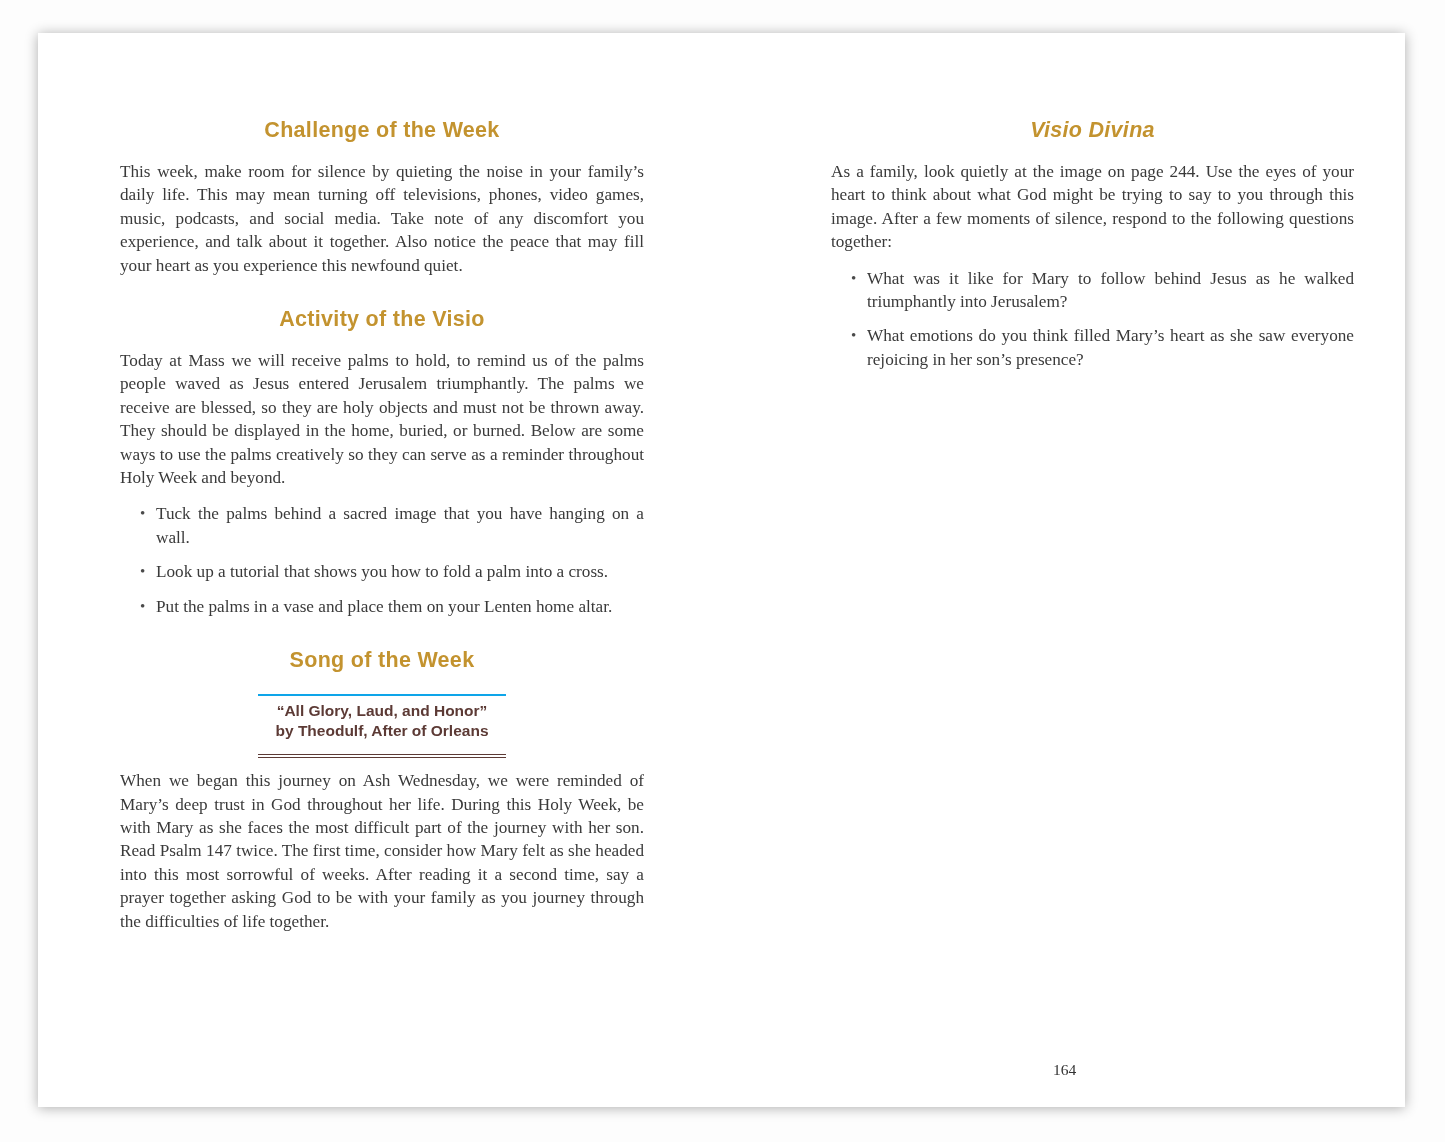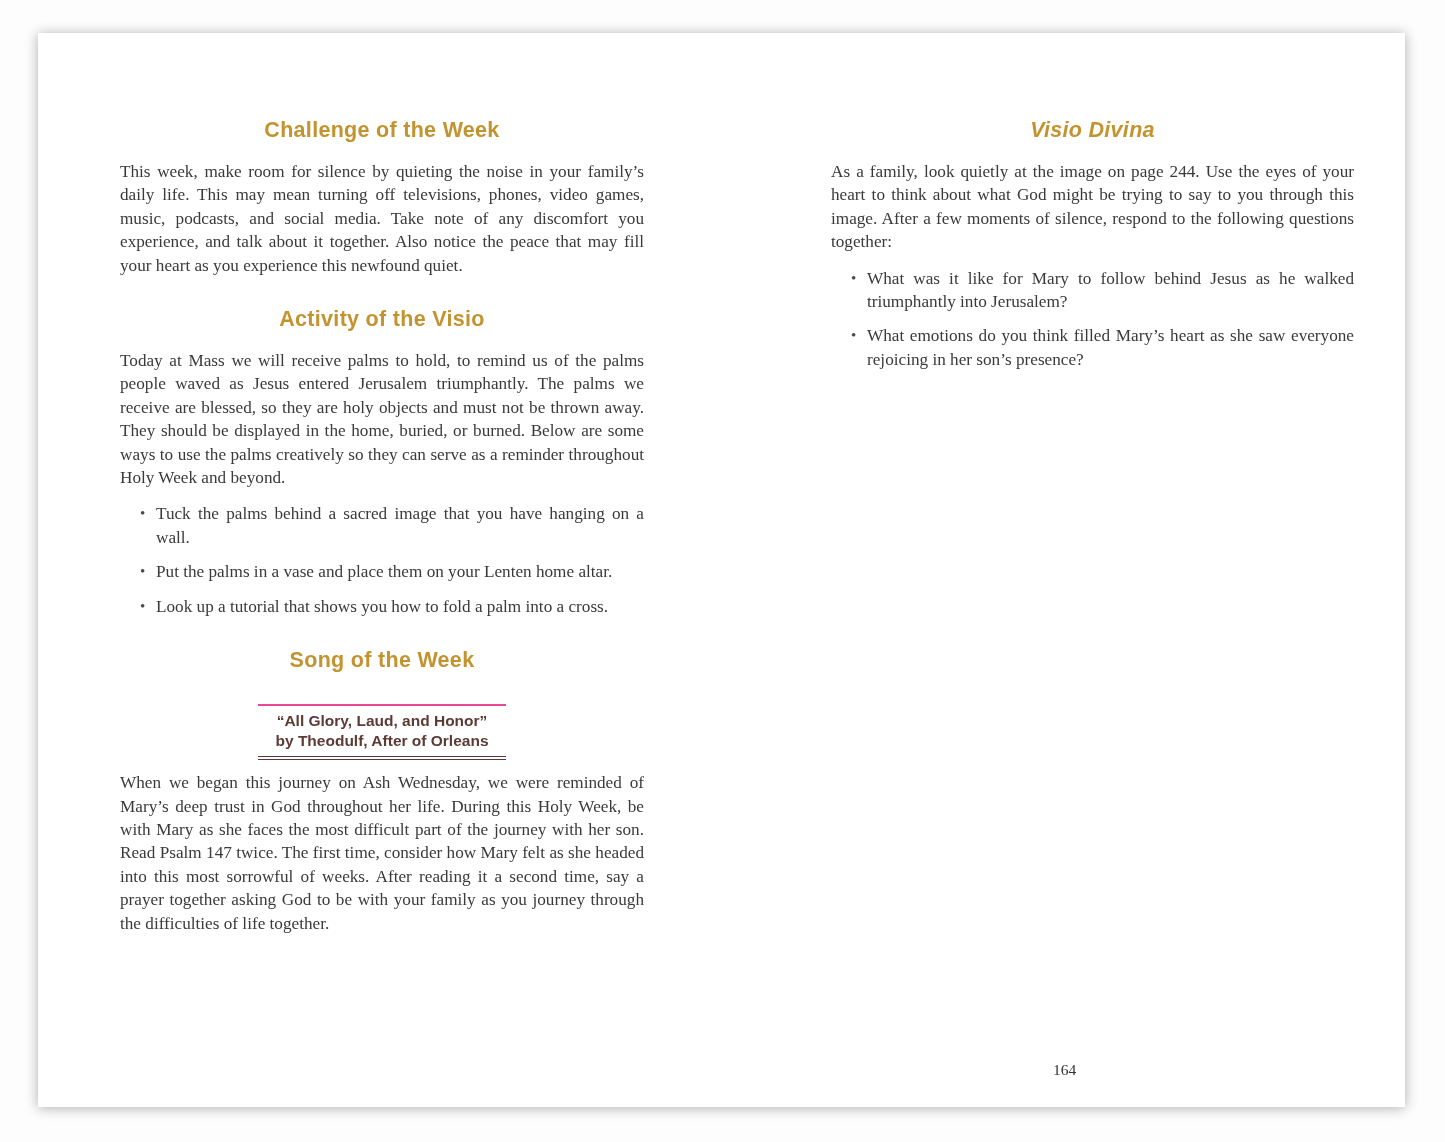--- a/index.html
+++ b/index.html
@@ -65,24 +65,24 @@
     content: "\2022";
     position: absolute;
     left: 20px;
     top: 0;
     font-size: 15px;
     color: #4a4a4a;
   }
 
   .song-box {
     width: 244px;
-    margin: 31px auto 11px auto;
-    border-top: 2px solid #ec4899;
+    margin: 21px auto 11px auto;
+    border-top: 2px solid #0ea5e9;
     border-bottom: 4px double #5c3a35;
-    padding: 5px 2px 6px 2px;
+    padding: 5px 2px 14px 2px;
     text-align: center;
     font-family: "Liberation Sans", sans-serif;
     font-weight: bold;
     font-size: 15.5px;
     line-height: 19.5px;
     color: #5c3a35;
   }
 
   .pagenum {
     position: absolute;
@@ -103,22 +103,22 @@
   <div class="col col-left">
 
     <h2 class="section-heading first">Challenge of the Week</h2>
     <p class="body-par">This week, make room for silence by quieting the noise in your family’s daily life. This may mean turning off televisions, phones, video games, music, podcasts, and social media. Take note of any discomfort you experience, and talk about it together. Also notice the peace that may fill your heart as you experience this newfound quiet.</p>
 
     <h2 class="section-heading">Activity of the Visio</h2>
     <p class="body-par">Today at Mass we will receive palms to hold, to remind us of the palms people waved as Jesus entered Jerusalem triumphantly. The palms we receive are blessed, so they are holy objects and must not be thrown away. They should be displayed in the home, buried, or burned. Below are some ways to use the palms creatively so they can serve as a reminder throughout Holy Week and beyond.</p>
 
     <ul class="bullet-list">
       <li>Tuck the palms behind a sacred image that you have hanging on a wall.</li>
+      <li>Look up a tutorial that shows you how to fold a palm into a cross.</li>
       <li>Put the palms in a vase and place them on your Lenten home altar.</li>
-      <li>Look up a tutorial that shows you how to fold a palm into a cross.</li>
     </ul>
 
     <h2 class="section-heading">Song of the Week</h2>
 
     <div class="song-box">
       <div>“All Glory, Laud, and Honor”</div>
       <div>by Theodulf, After of Orleans</div>
     </div>
 
 

